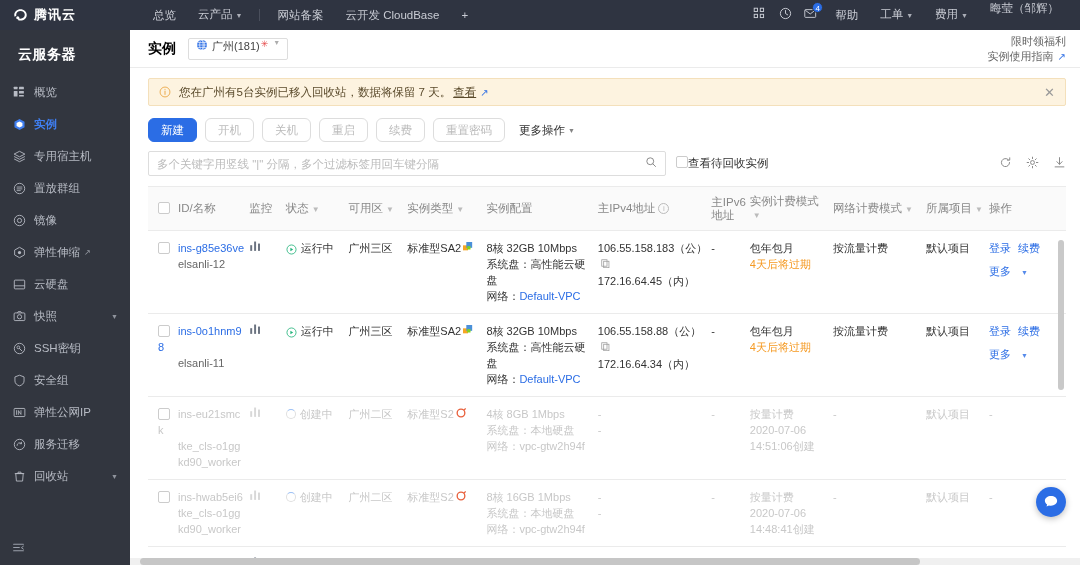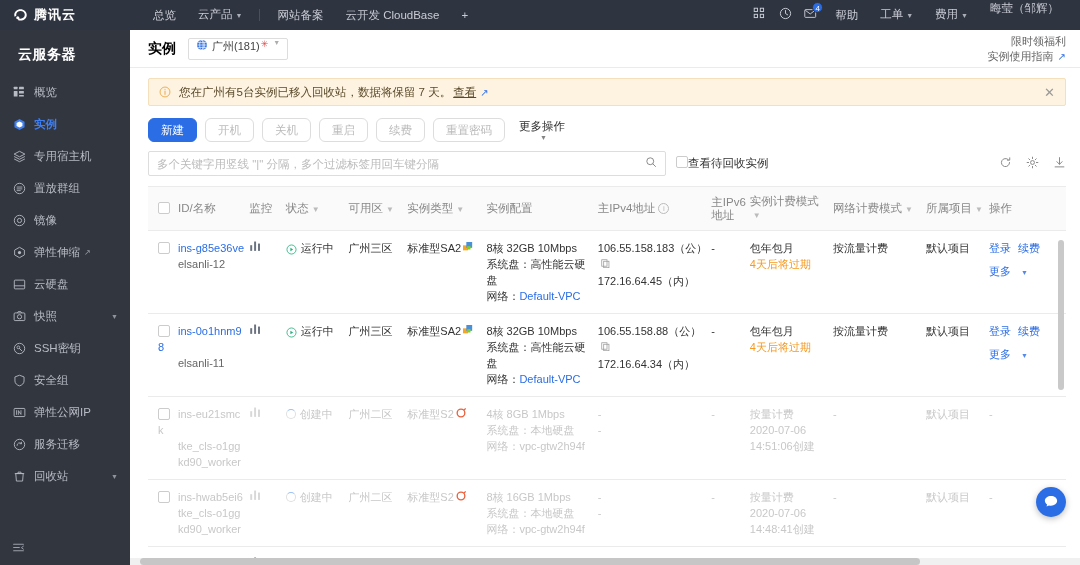--- a/index.html
+++ b/index.html
@@ -94,21 +94,21 @@
   .alert-close { margin-left: auto; color: #999; cursor: pointer; font-size: 13px; }
 
   
   .toolbar { display: flex; align-items: center; gap: 8px; margin-top: 12px; flex: 0 0 auto;}
   .btn {
     height: 24px; min-width: 48px; padding: 0 12px; border: 1px solid #ddd; background: #fff;
     border-radius: 6px; font-size: 11.5px; color: #bbb; cursor: not-allowed;
     font-family: inherit; display: inline-flex; align-items: center; justify-content: center;
   }
   .btn.primary { background: #2b6de5; border-color: #2b6de5; color: #fff; cursor: pointer; font-weight: normal; }
-  .btn.ghost { border: none; color: #333; cursor: pointer; background: transparent; padding: 0 6px; flex-direction: column; }
+  .btn.ghost { border: none; color: #333; cursor: pointer; background: transparent; padding: 0 6px; }
   .btn.ghost .caret { color: #666; }
 
   
   .searchrow { display: flex; align-items: center; margin-top: 9px; flex: 0 0 auto; gap: 10px; }
   .searchbox {
     flex: 1; height: 25px; border: 1px solid #ddd; border-radius: 2px; display: flex;
     align-items: center; padding: 0 8px; background: #fff; max-width: 518px;
   }
   .searchbox input {
     border: none; outline: none; flex: 1; font-size: 11.5px; color: #333;

